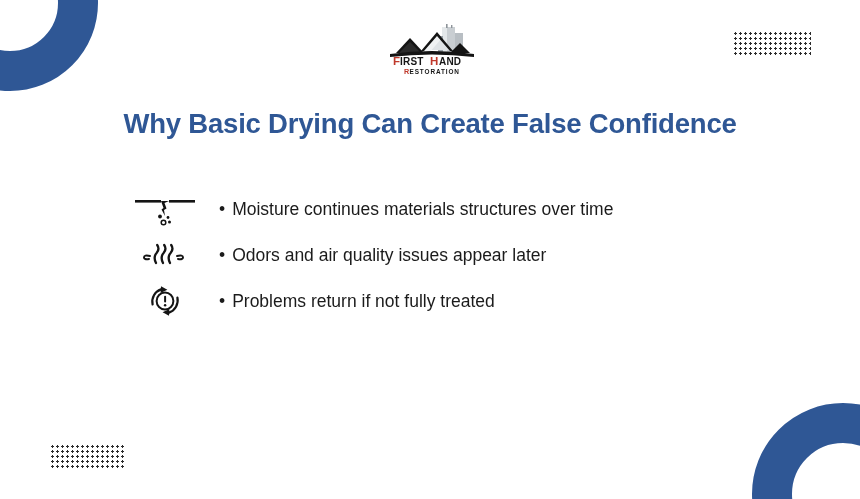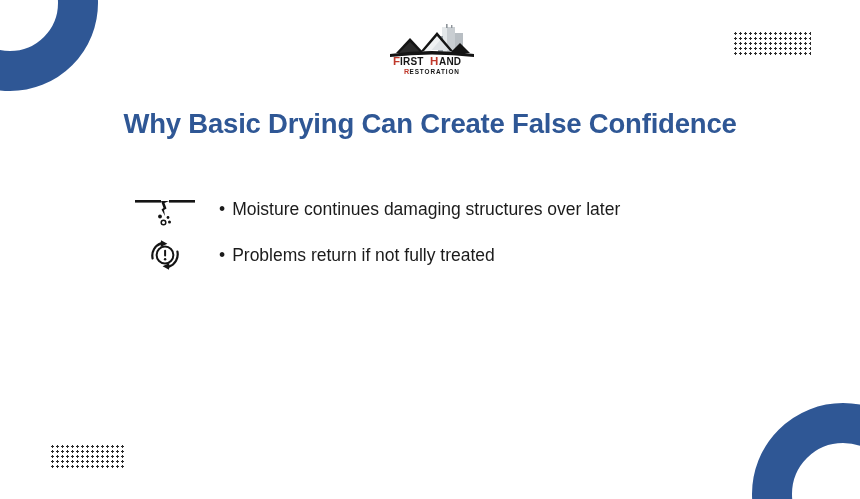--- a/index.html
+++ b/index.html
@@ -174,30 +174,47 @@
 
           <path d="M27 12 L29.5 19 L27.5 20.5 L31 27 L30 21 L32.5 19.5 L30.5 14 L35 12 Z" fill="#141414"></path>
 
           <circle cx="26" cy="27.5" r="1.9" fill="#141414"></circle>
           <circle cx="34" cy="28.5" r="1.4" fill="#141414"></circle>
           <circle cx="29.5" cy="33.5" r="2.3" fill="none" stroke="#141414" stroke-width="1.5"></circle>
           <circle cx="35.5" cy="33" r="1.5" fill="#141414"></circle>
         </svg>
       </span>
       <span class="bullet-text">
-        <span class="bullet-dot">•</span><span>Moisture continues damaging structures over later</span>
+        <span class="bullet-dot">•</span><span>Moisture continues materials structures over time</span>
       </span>
     </div>
-
 
 
     <div class="bullet-row">
       <span class="bullet-icon">
         <svg width="62" height="40" viewBox="0 0 62 40" xmlns="http://www.w3.org/2000/svg">
 
+          <path d="M16 21 q-6 -1.4 -6 1.4 q0 2.4 5 1.6" fill="none" stroke="#141414" stroke-width="2" stroke-linecap="round"></path>
+
+          <path d="M22 28 q-3 -6 0.6 -10 q3.4 -4 0.6 -8" fill="none" stroke="#141414" stroke-width="2.3" stroke-linecap="round"></path>
+          <path d="M29 28 q-3 -6 0.6 -10 q3.4 -4 0.6 -8" fill="none" stroke="#141414" stroke-width="2.3" stroke-linecap="round"></path>
+          <path d="M36 28 q-3 -6 0.6 -10 q3.4 -4 0.6 -8" fill="none" stroke="#141414" stroke-width="2.3" stroke-linecap="round"></path>
+
+          <path d="M43 21 q6 -1.4 6 1.4 q0 2.4 -5 1.6" fill="none" stroke="#141414" stroke-width="2" stroke-linecap="round"></path>
+        </svg>
+      </span>
+      <span class="bullet-text">
+        <span class="bullet-dot">•</span><span>Odors and air quality issues appear later</span>
+      </span>
+    </div>
+
+    <div class="bullet-row">
+      <span class="bullet-icon">
+        <svg width="62" height="40" viewBox="0 0 62 40" xmlns="http://www.w3.org/2000/svg">
+
           <circle cx="31" cy="20" r="8.4" fill="none" stroke="#141414" stroke-width="2"></circle>
           <rect x="30.1" y="14.8" width="2" height="6.6" rx="1" fill="#141414"></rect>
           <circle cx="31.1" cy="24.2" r="1.25" fill="#141414"></circle>
 
           <path d="M18.6 23.4 A13 13 0 0 1 27 8.4" fill="none" stroke="#141414" stroke-width="2.2" stroke-linecap="round"></path>
           <path d="M43.4 16.6 A13 13 0 0 1 35 31.6" fill="none" stroke="#141414" stroke-width="2.2" stroke-linecap="round"></path>
 
           <polygon points="27,5.2 33.4,8.8 26.6,12" fill="#141414"></polygon>
           <polygon points="35,34.8 28.6,31.2 35.4,28" fill="#141414"></polygon>
         </svg>

